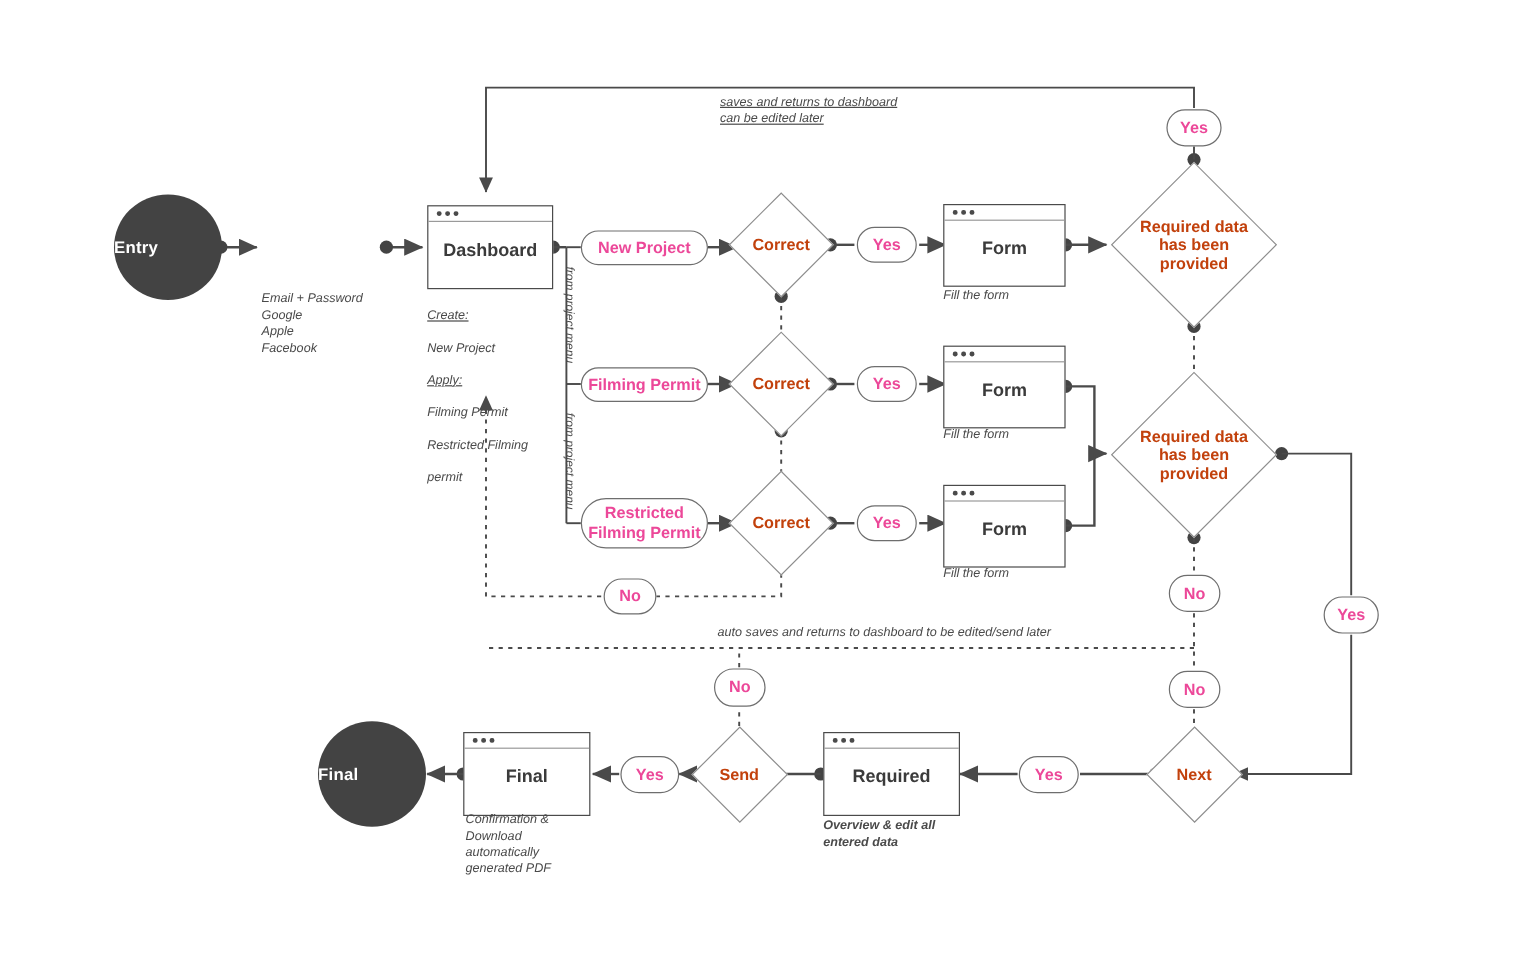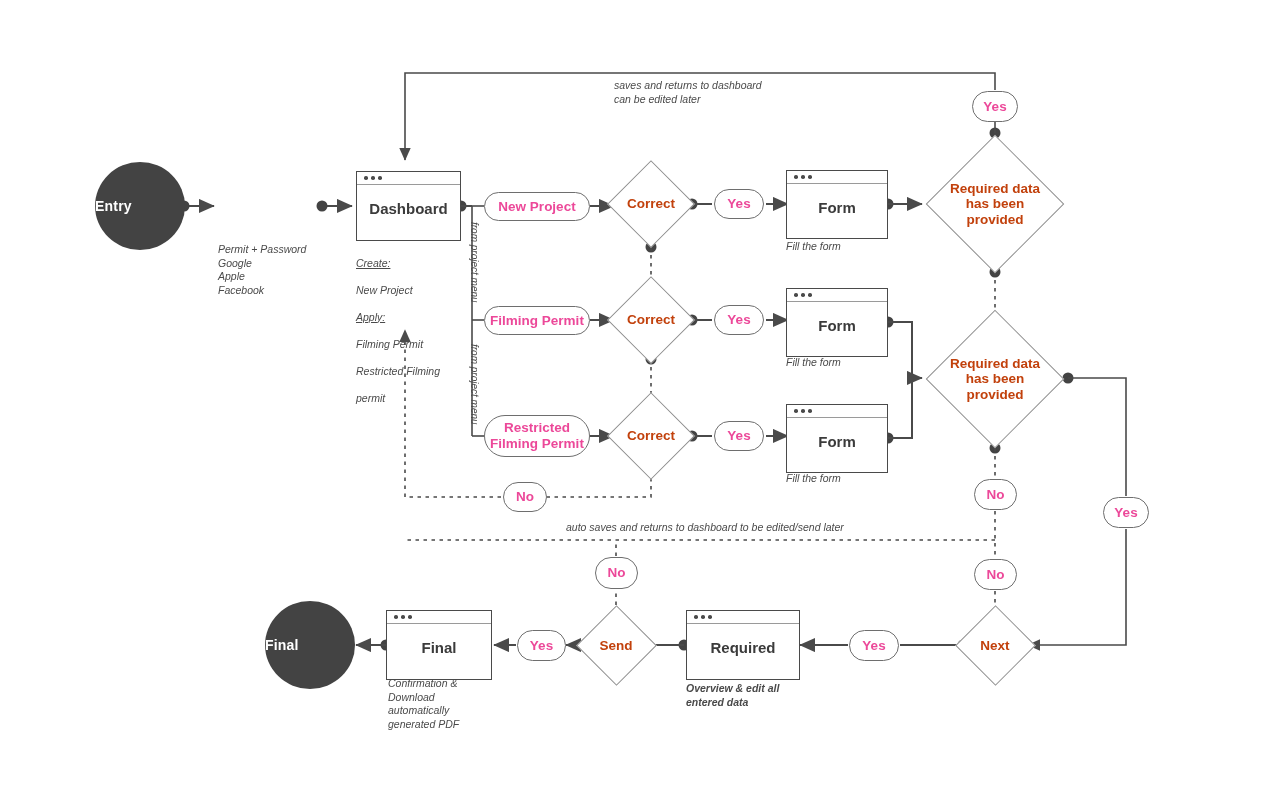--- a/index.html
+++ b/index.html
@@ -182,21 +182,21 @@
   </svg>
 
   <div class="node terminator" style="left:95px;top:162px;width:90px;height:88px;">
     <span>Entry</span>
   </div>
 
   <div class="node terminator" style="left:265px;top:601px;width:90px;height:88px;">
     <span>Final</span>
   </div>
 
-  <div class="caption" style="left:218px;top:243px;width:150px;">Permit + Password
+  <div class="caption" style="left:218px;top:243px;width:150px;">Email + Password
 Google
 Apple
 Facebook</div>
 
   <div class="node window" style="left:356px;top:171px;width:105px;height:70px;align-items:center;">
     <div class="titlebar">
       <div class="dots">
           <i></i>
           <i></i>
           <i></i>
@@ -356,20 +356,20 @@
     <span>No</span>
   </div>
 
   <div class="node pill" style="left:849px;top:630px;width:50px;height:31px;">
     <span>Yes</span>
   </div>
   <div class="node pill" style="left:517px;top:630px;width:49px;height:31px;">
     <span>Yes</span>
   </div>
 
-  <div class="annotation" style="left:614px;top:79px;width:330px;">saves and returns to dashboard
+  <div class="annotation" style="left:600px;top:79px;width:330px;text-decoration:underline;">saves and returns to dashboard
 can be edited later</div>
-  <div class="annotation" style="left:566px;top:521px;width:420px;">auto saves and returns to dashboard to be edited/send later</div>
+  <div class="annotation" style="left:598px;top:521px;width:420px;">auto saves and returns to dashboard to be edited/send later</div>
 
   <div class="vlabel" style="left:480px;top:222px;">from project menu</div>
   <div class="vlabel" style="left:480px;top:344px;">from project menu</div>
 
 </div>
 
 </body></html>

